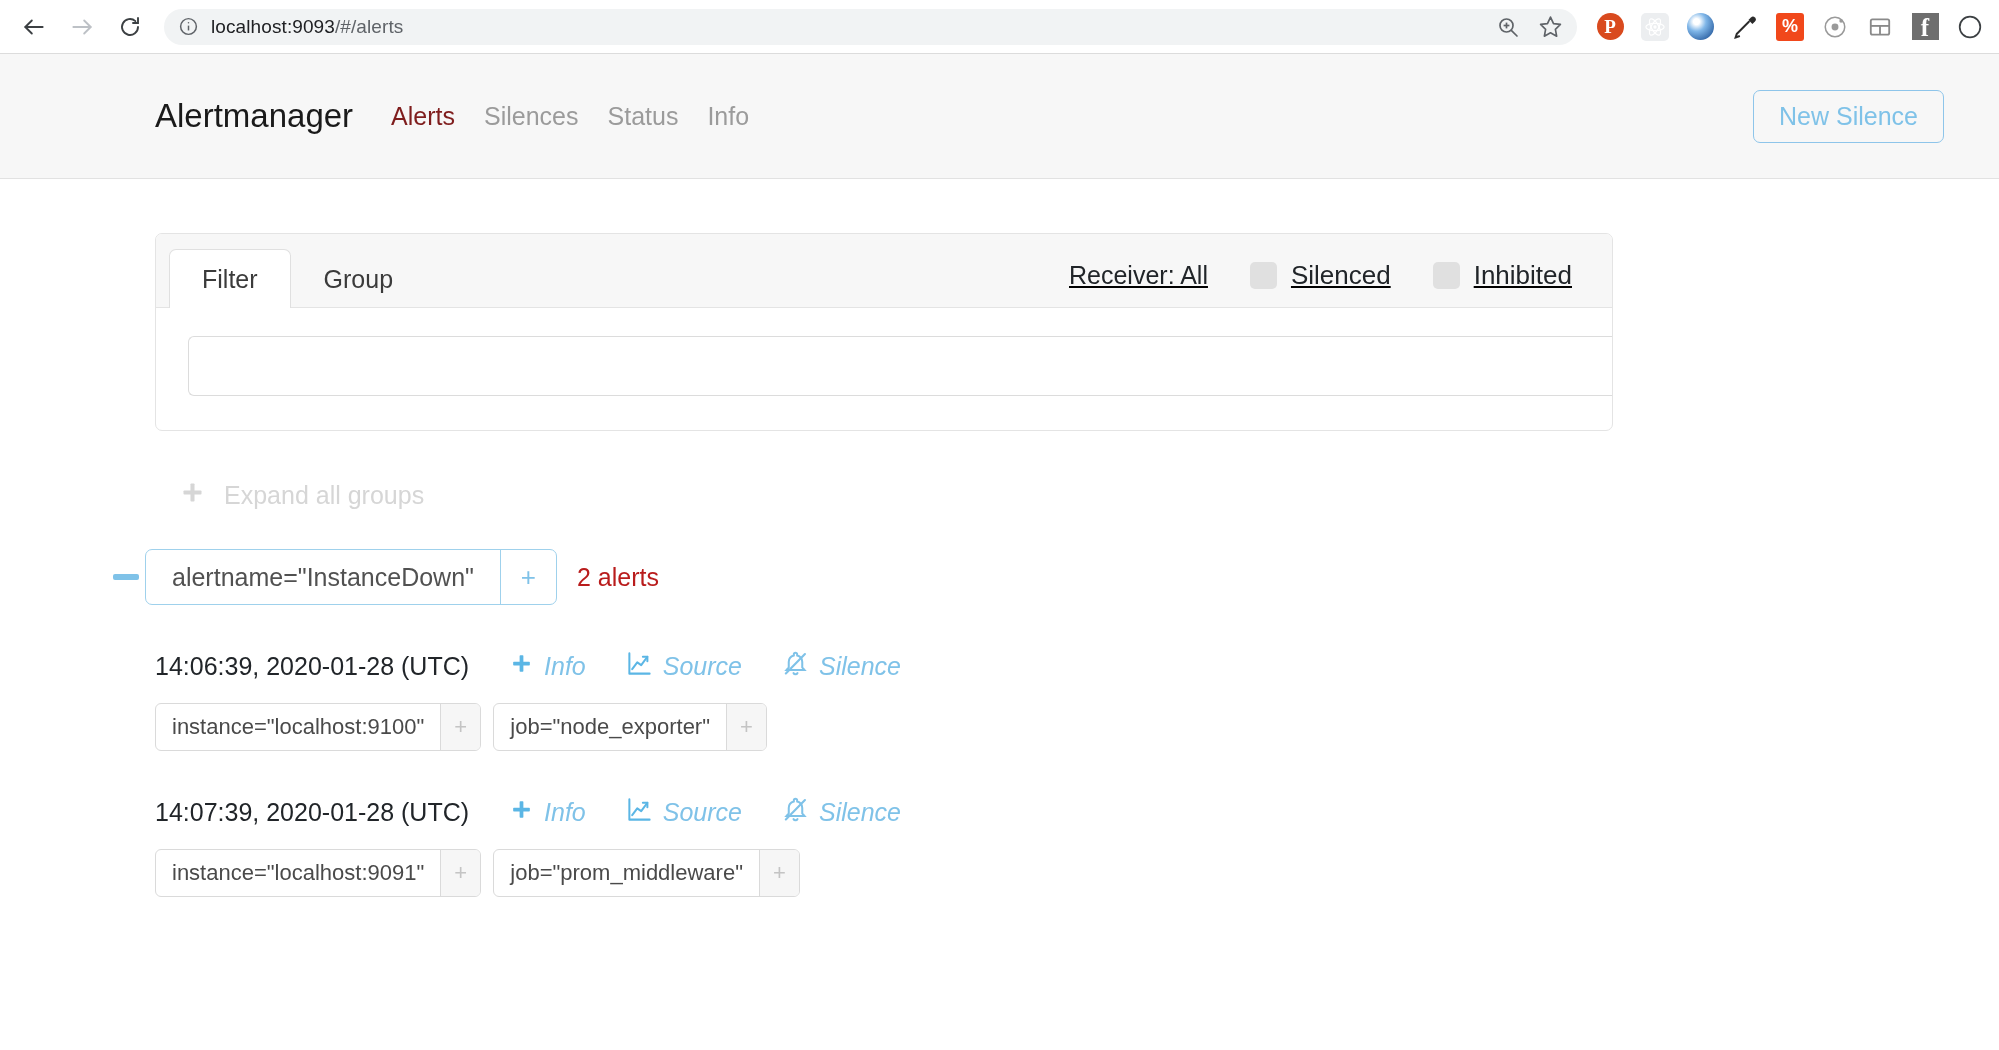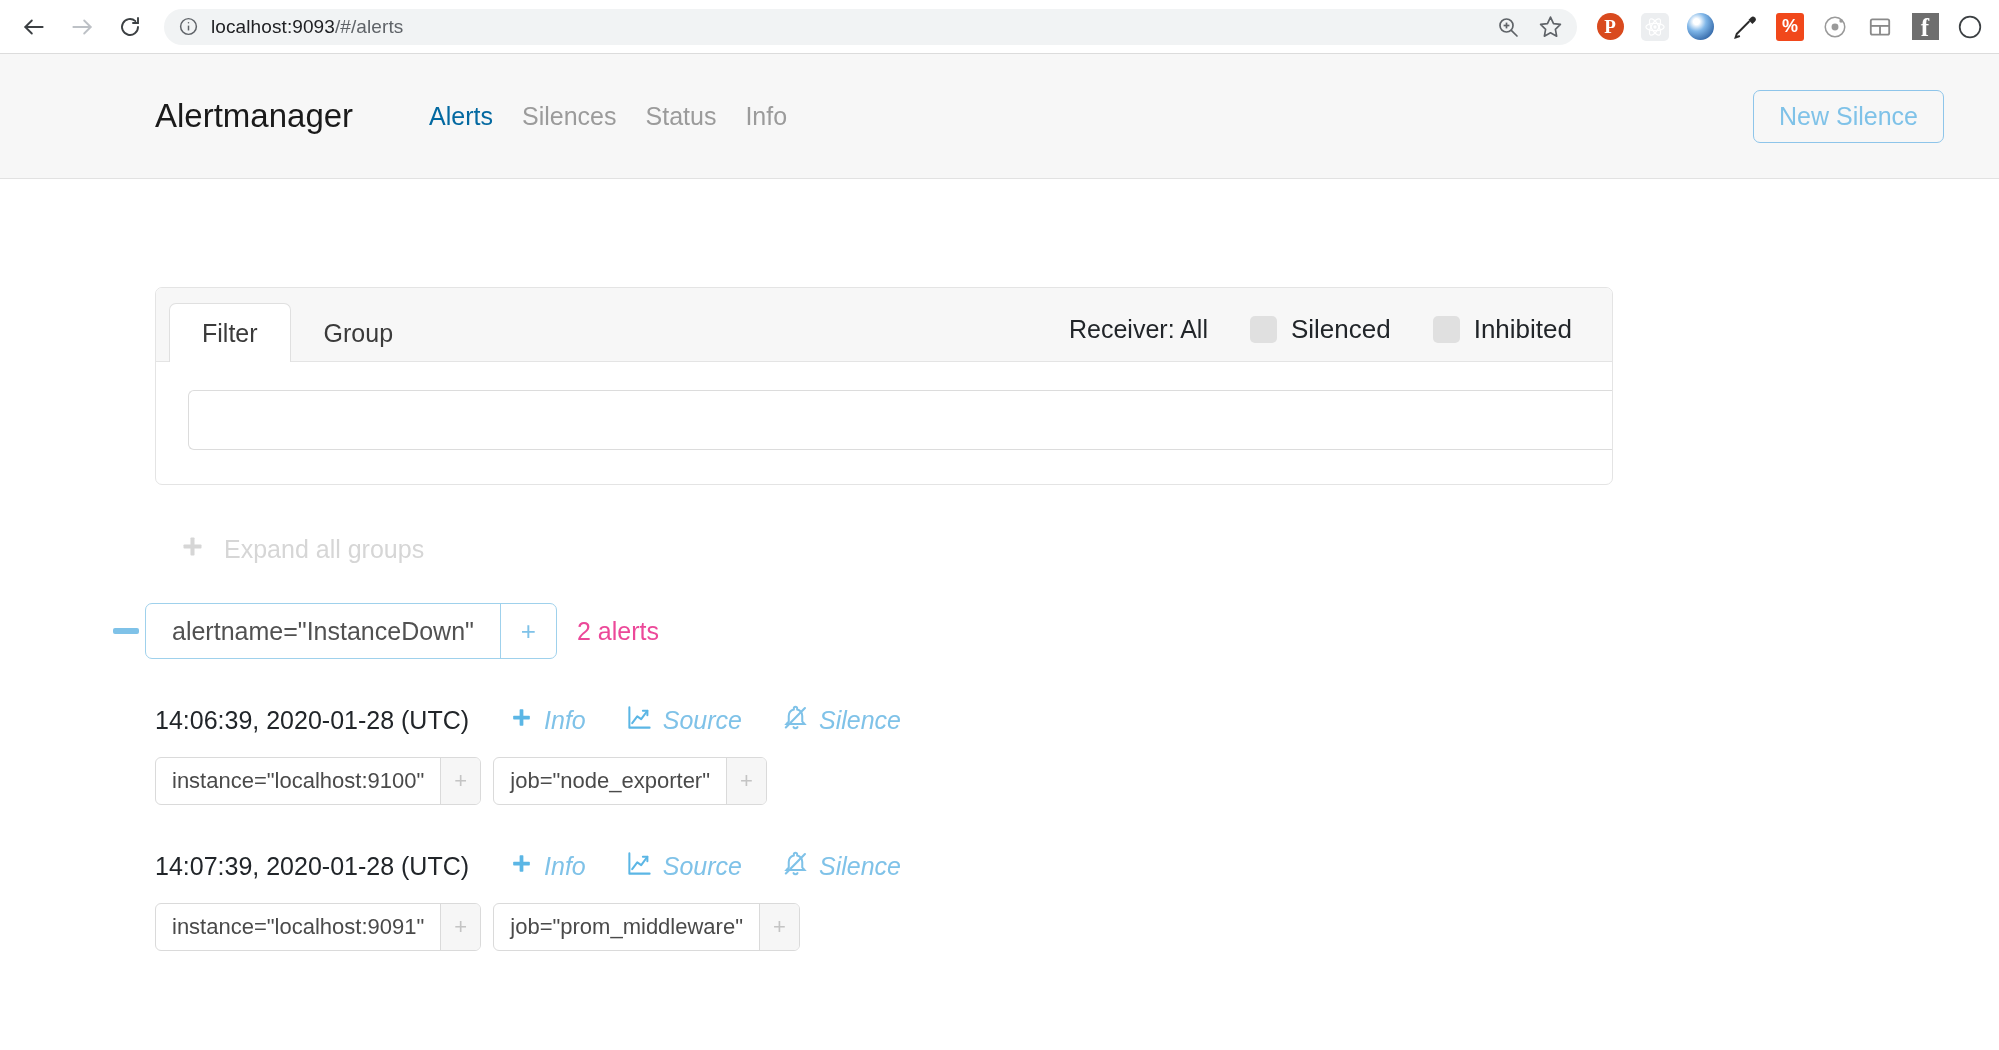--- a/index.html
+++ b/index.html
@@ -81,40 +81,40 @@
     color: #1a1a1a;
     margin-right: 38px;
     white-space: nowrap;
   }
   .am-nav-links { display: flex; align-items: center; gap: 29px; }
   .am-nav-link {
     font-size: 25px;
     color: #9b9b9b;
     white-space: nowrap;
   }
-  .am-nav-link.active { color: #0369a1; margin-left: 38px; }
+  .am-nav-link.active { color: #7f1d1d; }
 
   .new-silence-btn {
     margin-left: auto;
     border: 1px solid #8ec5ea;
     color: #7fc2e8;
     background: transparent;
     border-radius: 7px;
     font-size: 25px;
     padding: 13px 25px;
     font-family: "Liberation Sans", sans-serif;
     line-height: 1;
     white-space: nowrap;
   }
 
   
   .content { padding: 0 14px 0 155px; }
 
   .filter-card {
-    margin-top: 108px;
+    margin-top: 54px;
     width: 1458px;
     border: 1px solid #e4e4e4;
     border-radius: 7px;
     background: #ffffff;
     overflow: hidden;
   }
   .card-head {
     background: #f7f7f7;
     border-bottom: 1px solid #e4e4e4;
     padding: 13px 40px 0 13px;
@@ -139,20 +139,21 @@
     border-color: #e0e0e0;
     color: #3b3b3b;
   }
 
   .head-right {
     margin-left: auto;
     display: flex;
     align-items: center;
     gap: 0;
     padding-bottom: 16px;
+    text-decoration: underline;
   }
   .receiver-label { font-size: 25px; color: #212529; white-space: nowrap; }
   .toggle-group { display: flex; align-items: center; gap: 14px; margin-left: 42px; }
   .toggle-sw {
     width: 27px; height: 27px;
     background: #e0e0e0;
     border-radius: 5px;
     flex: 0 0 auto;
   }
   .toggle-label { font-size: 26px; color: #212529; white-space: nowrap; }
@@ -238,21 +239,21 @@
     white-space: nowrap;
   }
   .pill .pill-plus {
     border-left: 1px solid #9fd1ec;
     width: 56px;
     display: flex; align-items: center; justify-content: center;
     color: #7fc2e8;
     font-size: 26px;
     line-height: 1;
   }
-  .alerts-count { font-size: 25px; color: #ec4899; margin-left: 20px; white-space: nowrap; }
+  .alerts-count { font-size: 25px; color: #b91c1c; margin-left: 20px; white-space: nowrap; }
 
   
   .alert-item { margin-top: 45px; padding-left: 0; }
   .alert-meta { display: flex; align-items: center; gap: 0; }
   .alert-time { font-size: 25px; color: #212529; white-space: nowrap; }
   .alert-action {
     display: flex; align-items: center; gap: 10px;
     color: #7fc2e8; font-size: 25px;
     margin-left: 40px;
     white-space: nowrap;

